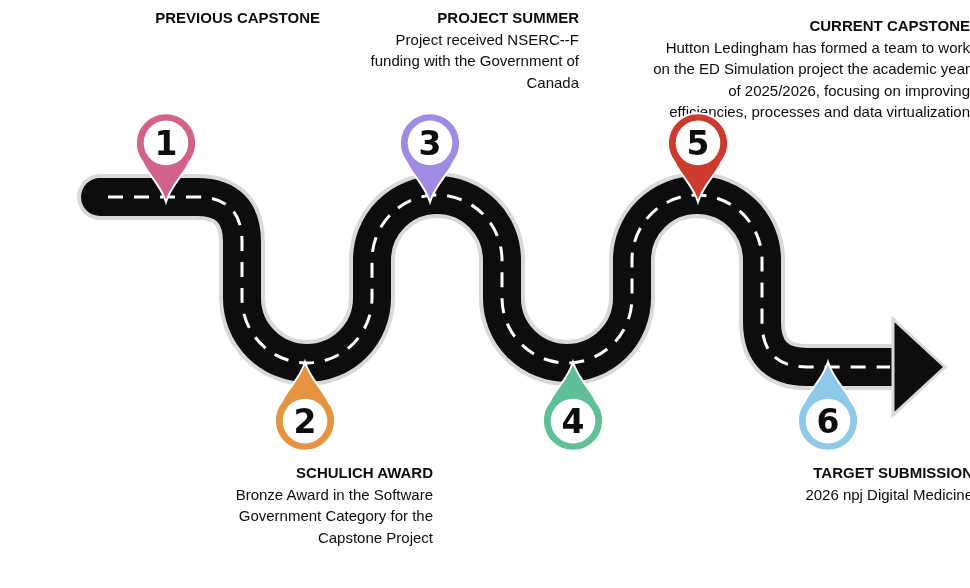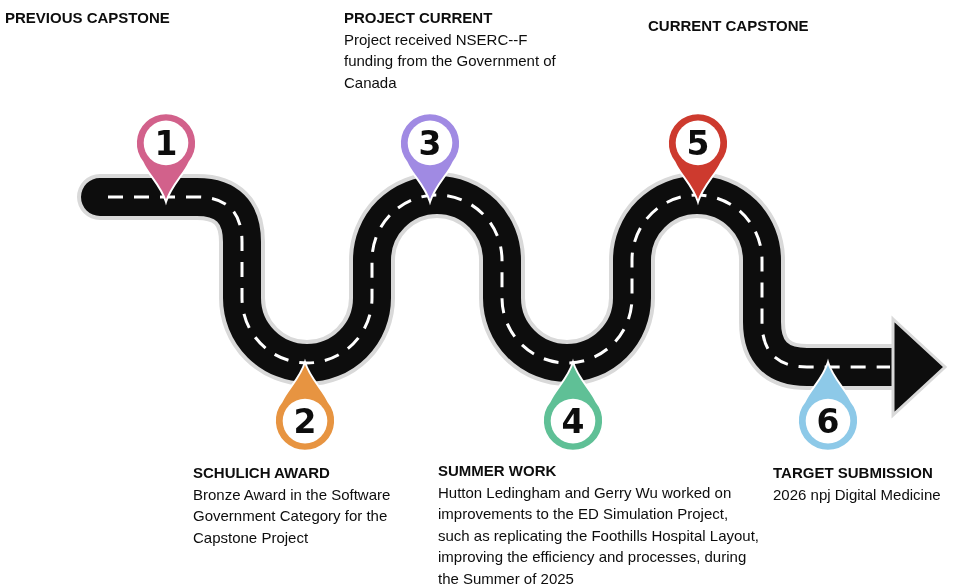--- a/index.html
+++ b/index.html
@@ -19,20 +19,21 @@
     position: absolute;
     left: 0; top: 0;
     width: 970px;
     height: 588px;
   }
   .note {
     position: absolute;
     color: #0d0d0d;
     font-size: 15px;
     line-height: 21.5px;
+    text-align: right;
   }
   .note-title {
     font-weight: bold;
     font-size: 15px;
   }
   .pin {
     position: absolute;
     width: 70px;
     height: 97px;
     overflow: visible;
@@ -55,37 +56,34 @@
     <path d="M 100 197 L 197 197 Q 242 197 242 242 L 242 298 A 65 65 0 0 0 372 298 L 372 260 A 65 65 0 0 1 502 260 L 502 298 A 65 65 0 0 0 632 298 L 632 260 A 65 65 0 0 1 762 260 L 762 322 Q 762 367 807 367 L 893 367" fill="none" stroke="#0d0d0d" stroke-width="38" stroke-linecap="round"></path>
     <path d="M 108 197 L 197 197 Q 242 197 242 242 L 242 298 A 65 65 0 0 0 372 298 L 372 260 A 65 65 0 0 1 502 260 L 502 298 A 65 65 0 0 0 632 298 L 632 260 A 65 65 0 0 1 762 260 L 762 322 Q 762 367 807 367 L 890 367" fill="none" stroke="#ffffff" stroke-width="3" stroke-linecap="butt" stroke-dasharray="15 11"></path>
     <polygon points="893,319 945,367 893,415" fill="#0d0d0d" stroke="#d9d9d9" stroke-width="3"></polygon>
   </svg>
 
   <div class="note" style="left:5px; top:7px; width:315px;">
     <div class="note-title">PREVIOUS CAPSTONE</div>
   </div>
 
   <div class="note" style="left:344px; top:7px; width:235px;">
-    <div class="note-title">PROJECT CURRENT</div>
-    <div class="note-body">Project received NSERC--F funding from the Government of Canada</div>
+    <div class="note-title">PROJECT SUMMER</div>
+    <div class="note-body">Project received NSERC--F funding with the Government of Canada</div>
   </div>
 
   <div class="note" style="left:648px; top:15px; width:322px;">
     <div class="note-title">CURRENT CAPSTONE</div>
+    <div class="note-body">Hutton Ledingham has formed a team to work on the ED Simulation project the academic year of 2025/2026, focusing on improving efficiencies, processes and data virtualization</div>
   </div>
 
   <div class="note" style="left:193px; top:462px; width:240px;">
     <div class="note-title">SCHULICH AWARD</div>
     <div class="note-body">Bronze Award in the Software Government Category for the Capstone Project</div>
   </div>
 
-  <div class="note" style="left:438px; top:460px; width:325px;">
-    <div class="note-title">SUMMER WORK</div>
-    <div class="note-body">Hutton Ledingham and Gerry Wu worked on improvements to the ED Simulation Project, such as replicating the Foothills Hospital Layout, improving the efficiency and processes, during the Summer of 2025</div>
-  </div>
 
   <div class="note" style="left:773px; top:462px; width:200px;">
     <div class="note-title">TARGET SUBMISSION</div>
     <div class="note-body">2026 npj Digital Medicine</div>
   </div>
 
   <svg class="pin" style="left:131px; top:108px;" viewBox="0 0 72 100">
     <path d="M 36 97 C 31 80 17 68 12 56 A 31 31 0 1 1 60 56 C 55 68 41 80 36 97 Z" fill="#d2618b" stroke="#ffffff" stroke-width="2"></path>
     <circle cx="36" cy="36" r="23" fill="#ffffff"></circle>
     <text class="pin-num" x="36" y="48">1</text>

